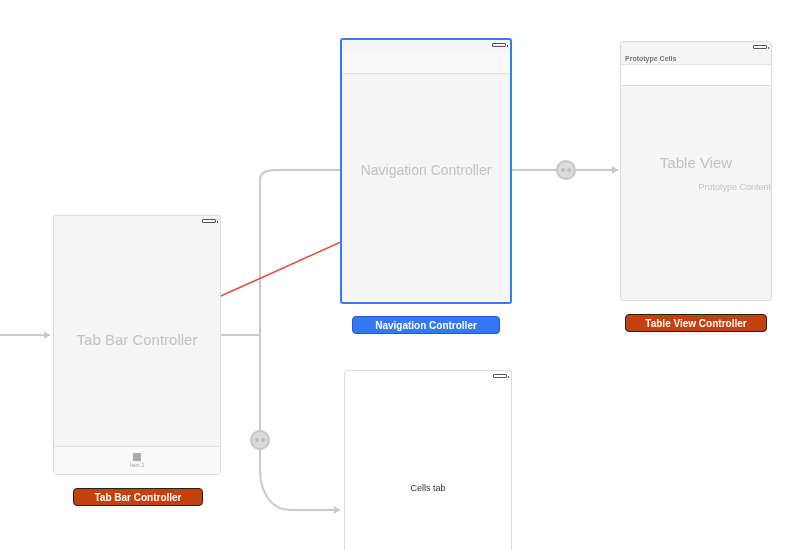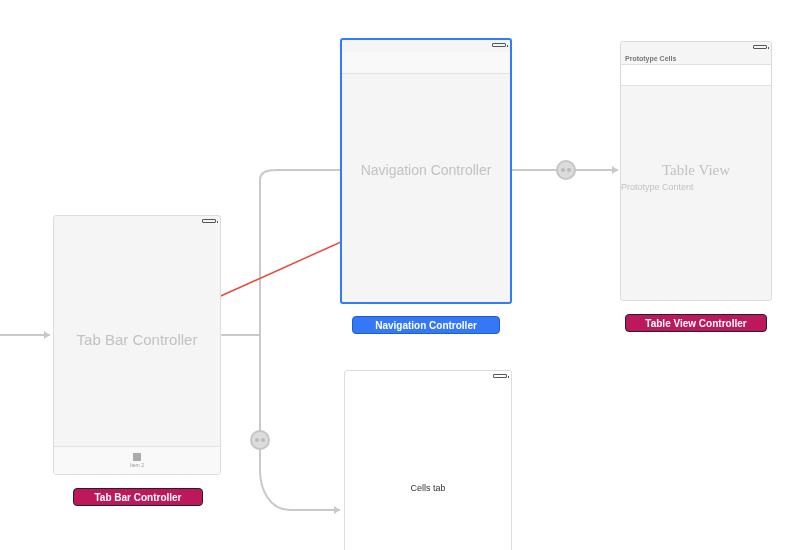--- a/index.html
+++ b/index.html
@@ -73,21 +73,21 @@
   .center-title {
     position: absolute;
     width: 100%;
     text-align: center;
     color: #c2c2c2;
     font-weight: 400;
   }
   .center-subtitle {
     position: absolute;
     width: 100%;
-    text-align: left;
+    text-align: right;
     color: #c2c2c2;
     font-size: 9px;
   }
   .proto-header {
     position: absolute;
     top: 13px;
     left: 4px;
     font-size: 7px;
     color: #777;
     font-weight: 600;
@@ -106,21 +106,21 @@
     position: absolute;
     height: 18px;
     border-radius: 4px;
     display: flex;
     align-items: center;
     justify-content: center;
     font-size: 10px;
     font-weight: 600;
     color: #fff;
   }
-  .scene-label.dark { background: #be185d; border: 1px solid #222; }
+  .scene-label.dark { background: #c2410c; border: 1px solid #222; }
   .scene-label.blue { background: #3478f6; border: 1px solid #1e5bd6; }
   .segue-node {
     position: absolute;
     width: 20px;
     height: 20px;
     border-radius: 50%;
     background: #dcdcdc;
     border: 2px solid #c5c5c5;
     display: flex;
     align-items: center;
@@ -189,21 +189,21 @@
   <div class="center-title" style="top:122px; font-size:14px;">Navigation Controller</div>
 </div>
 <div class="scene-label blue" style="left:352px; top:316px; width:148px;">
   <span>Navigation Controller</span>
 </div>
 
 <div class="scene" style="left:620px; top:41px; width:152px; height:260px;">
   <div class="status-bar"></div>
   <div class="proto-header">Prototype Cells</div>
   <div class="proto-cell"></div>
-  <div class="center-title" style="top:120px; font-size:15px;font-family:Liberation Serif, serif;">Table View</div>
+  <div class="center-title" style="top:112px; font-size:15px;">Table View</div>
   <div class="center-subtitle" style="top:140px;">Prototype Content</div>
 </div>
 <div class="scene-label dark" style="left:625px; top:314px; width:142px;">
   <span>Table View Controller</span>
 </div>
 
 <div class="scene" style="left:344px; top:370px; width:168px; height:200px; background:#fff;">
   <div class="status-bar"></div>
   <div class="second-tab-text" style="top:112px;">Cells tab</div>
 </div>

